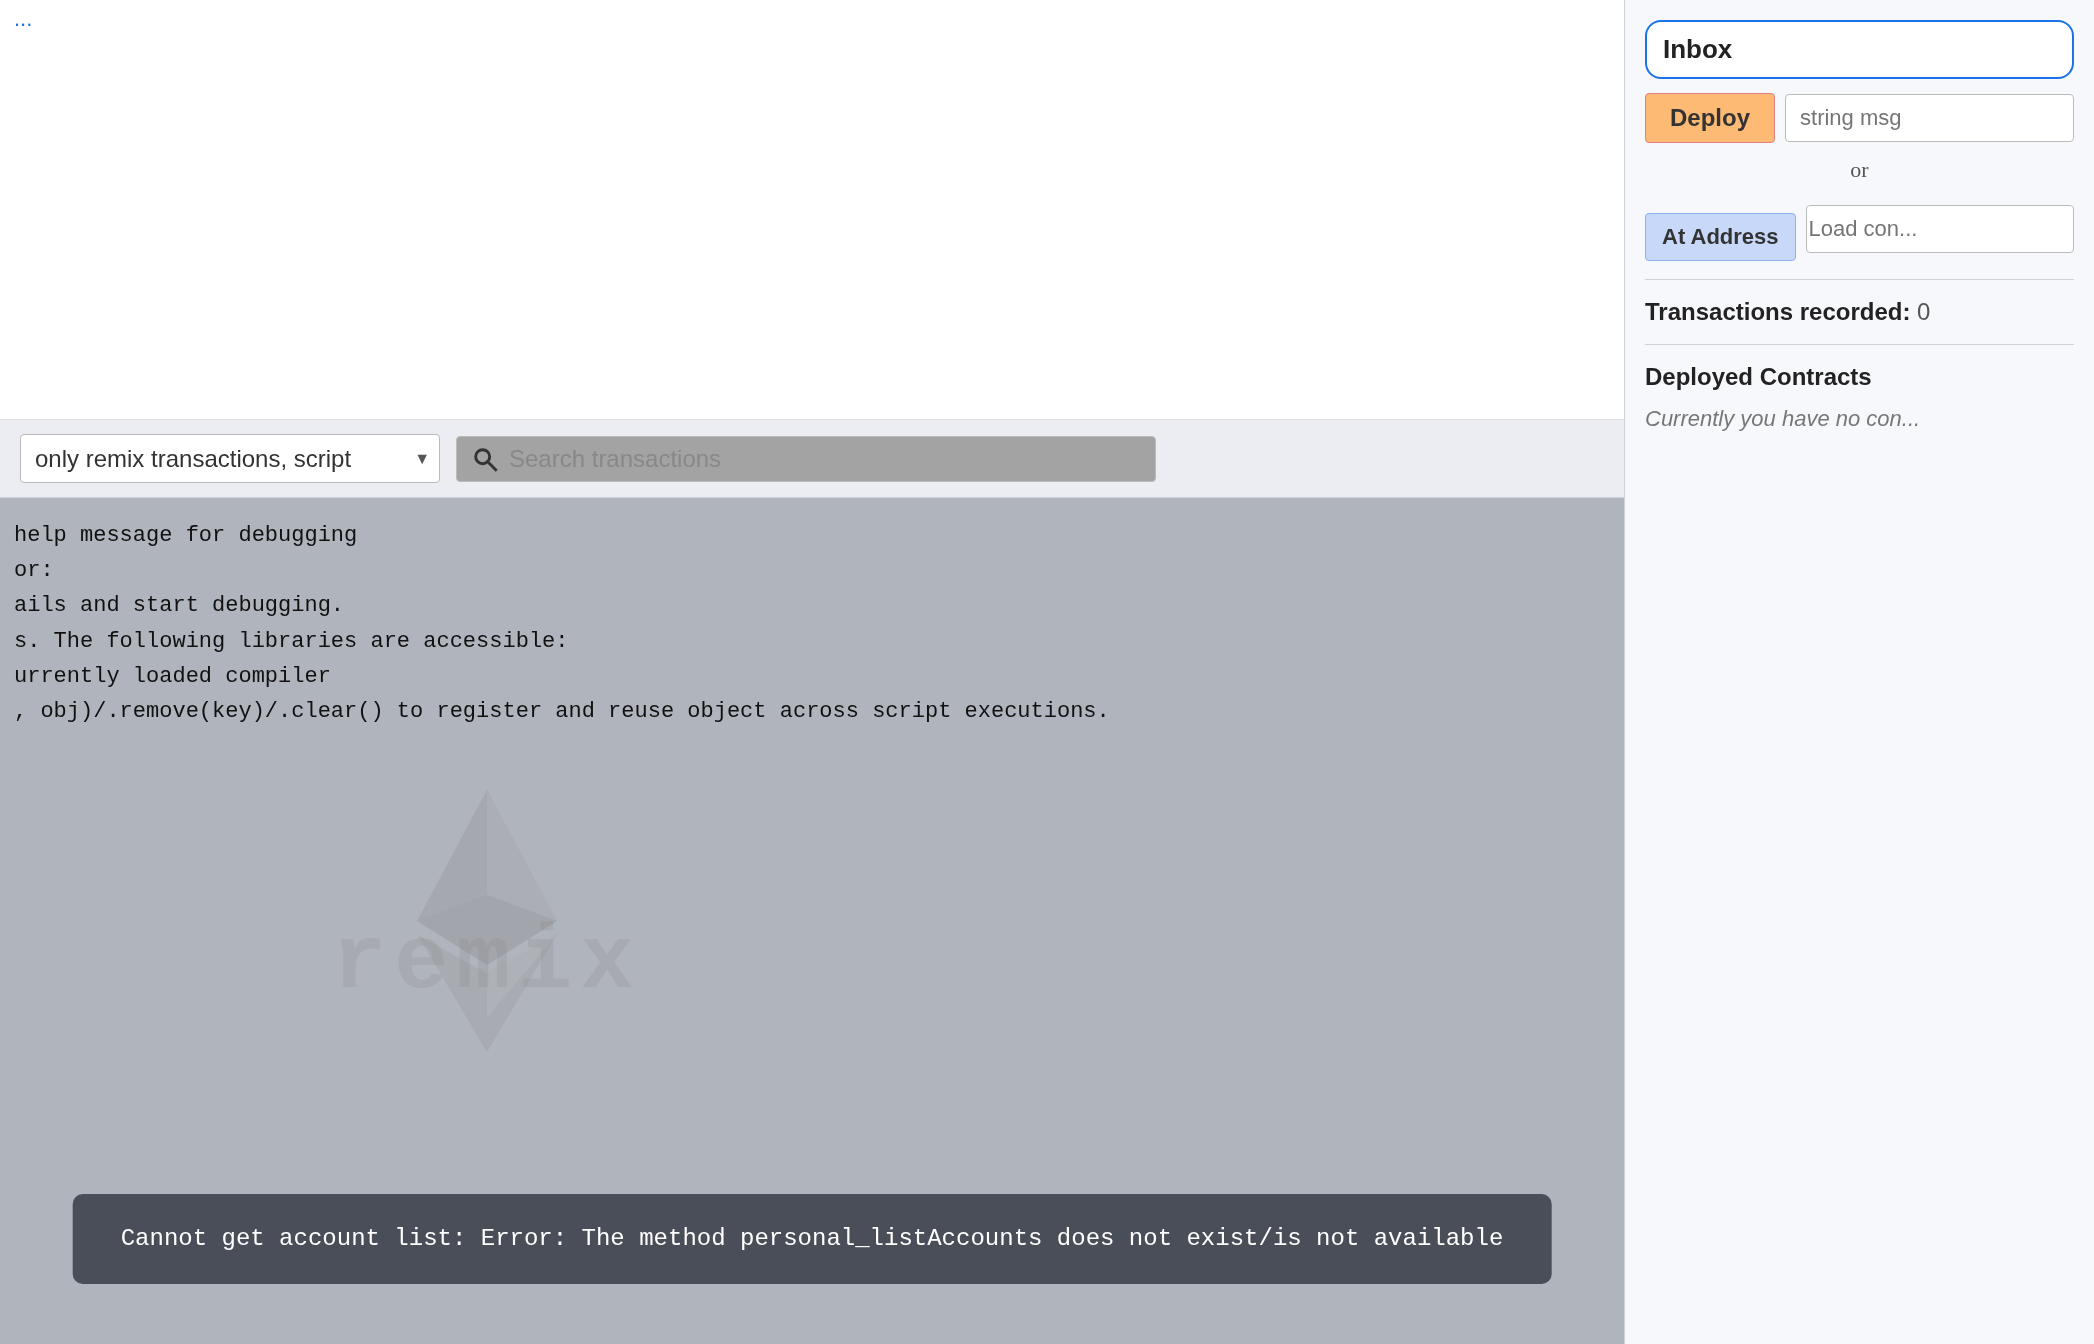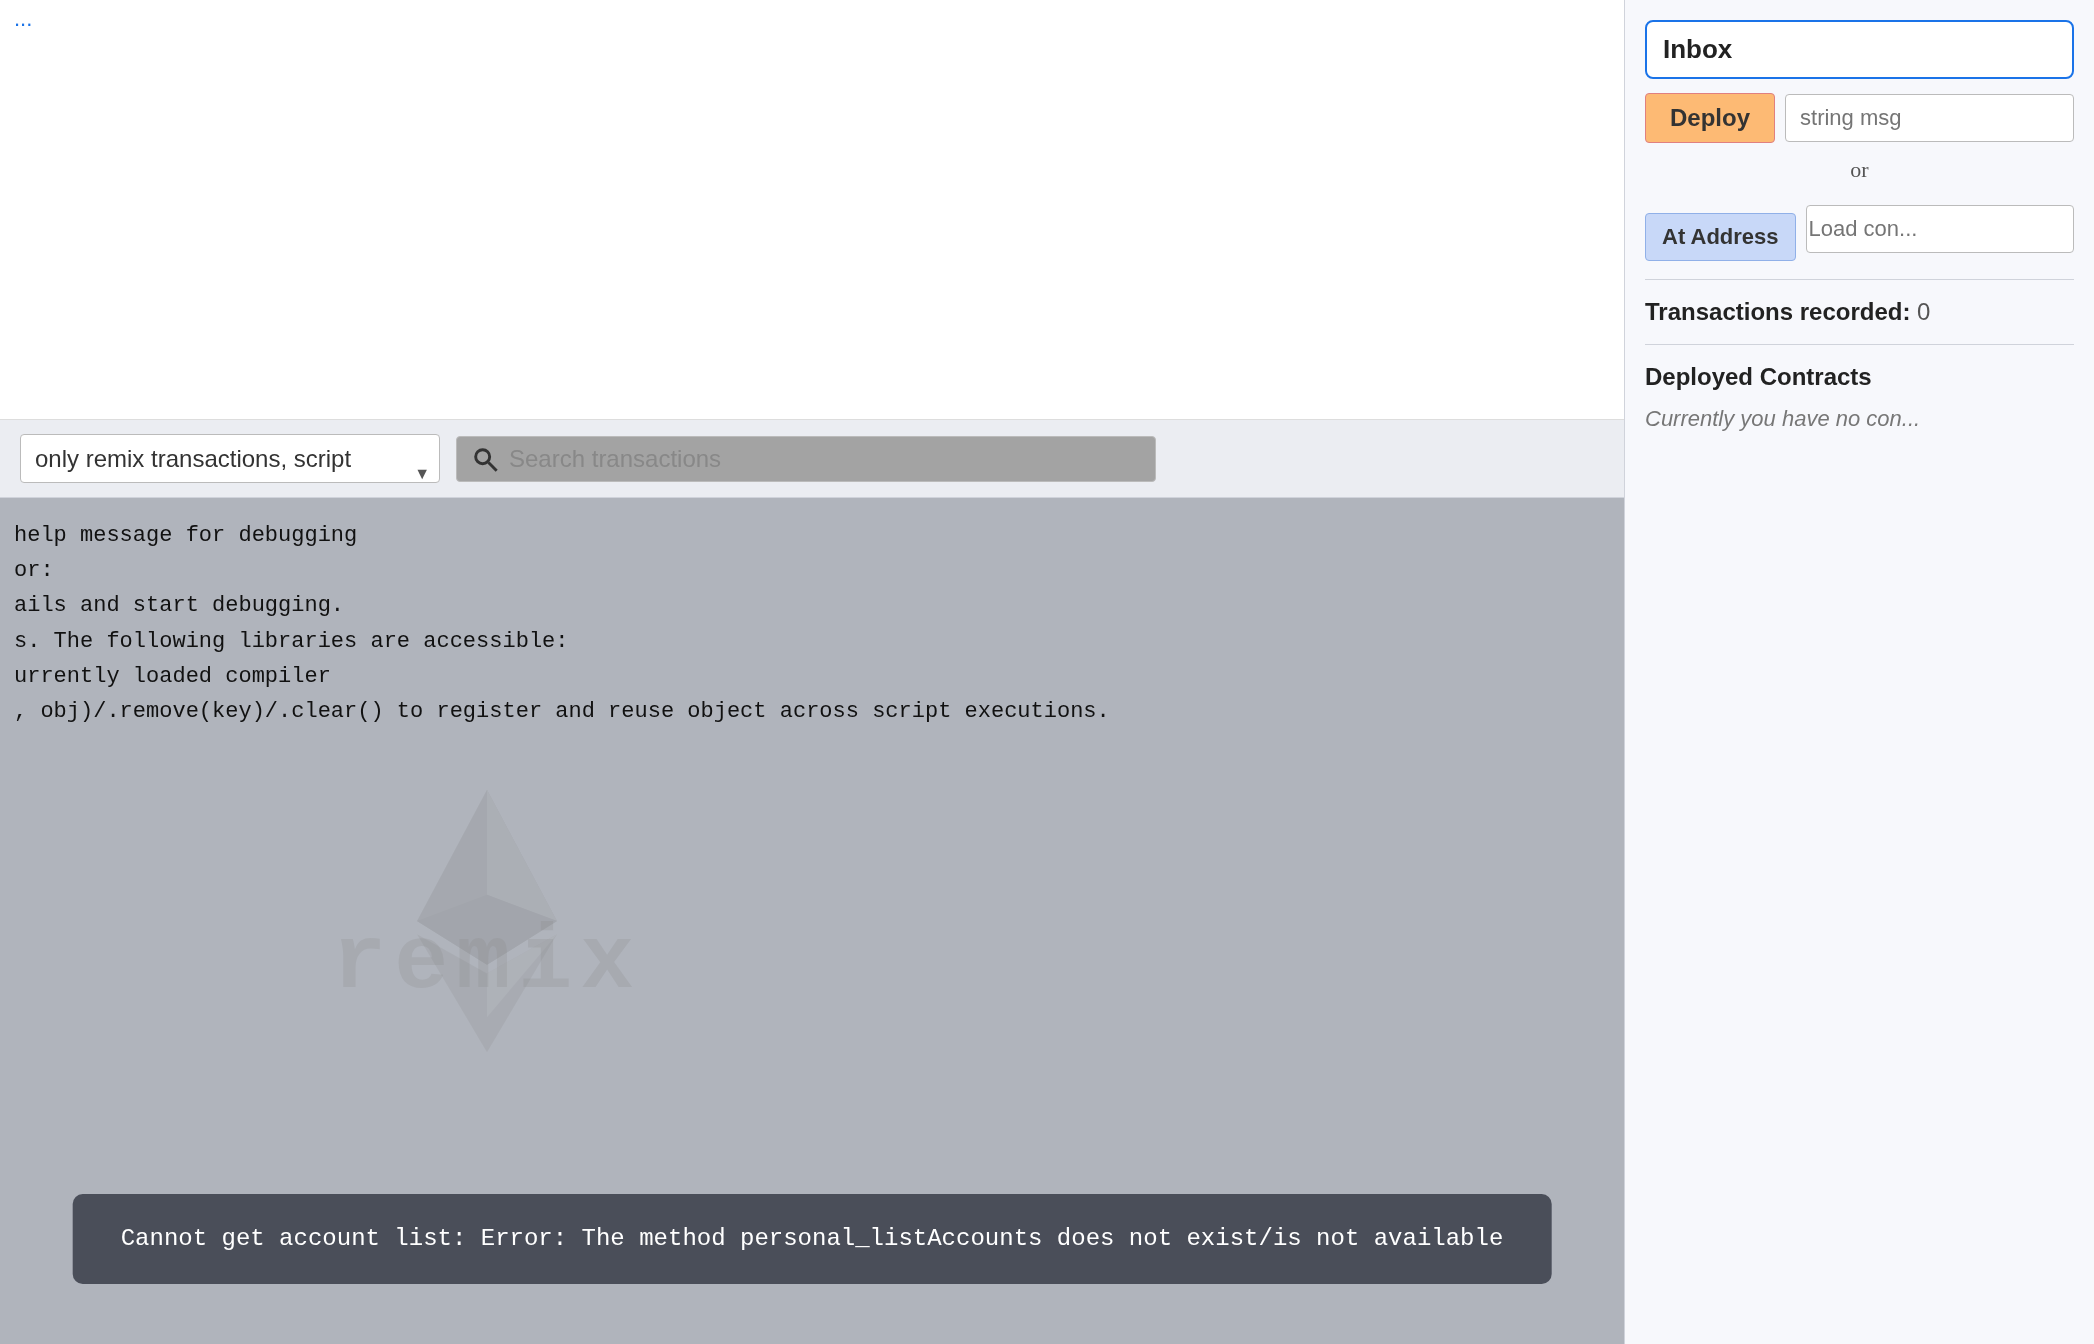--- a/index.html
+++ b/index.html
@@ -67,21 +67,21 @@
       cursor: pointer;
       appearance: none;
       -webkit-appearance: none;
       position: relative;
       min-width: 420px;
     }
 
     .tx-filter-wrapper {
       position: relative;
       display: inline-flex;
-      align-items: flex-end;
+      align-items: center;
     }
 
     .tx-filter-wrapper::after {
       content: '▼';
       position: absolute;
       right: 10px;
       font-size: 16px;
       color: #555;
       pointer-events: none;
     }
@@ -185,21 +185,21 @@
       display: flex;
       flex-direction: column;
       padding: 20px 20px;
       gap: 14px;
     }
 
     
     .inbox-header {
       background: #fff;
       border: 2px solid #1a73e8;
-      border-radius: 8px;
+      border-radius: 16px;
       padding: 12px 16px;
       font-size: 26px;
       font-weight: 600;
       color: #222;
     }
 
     
     .deploy-row {
       display: flex;
       align-items: center;

